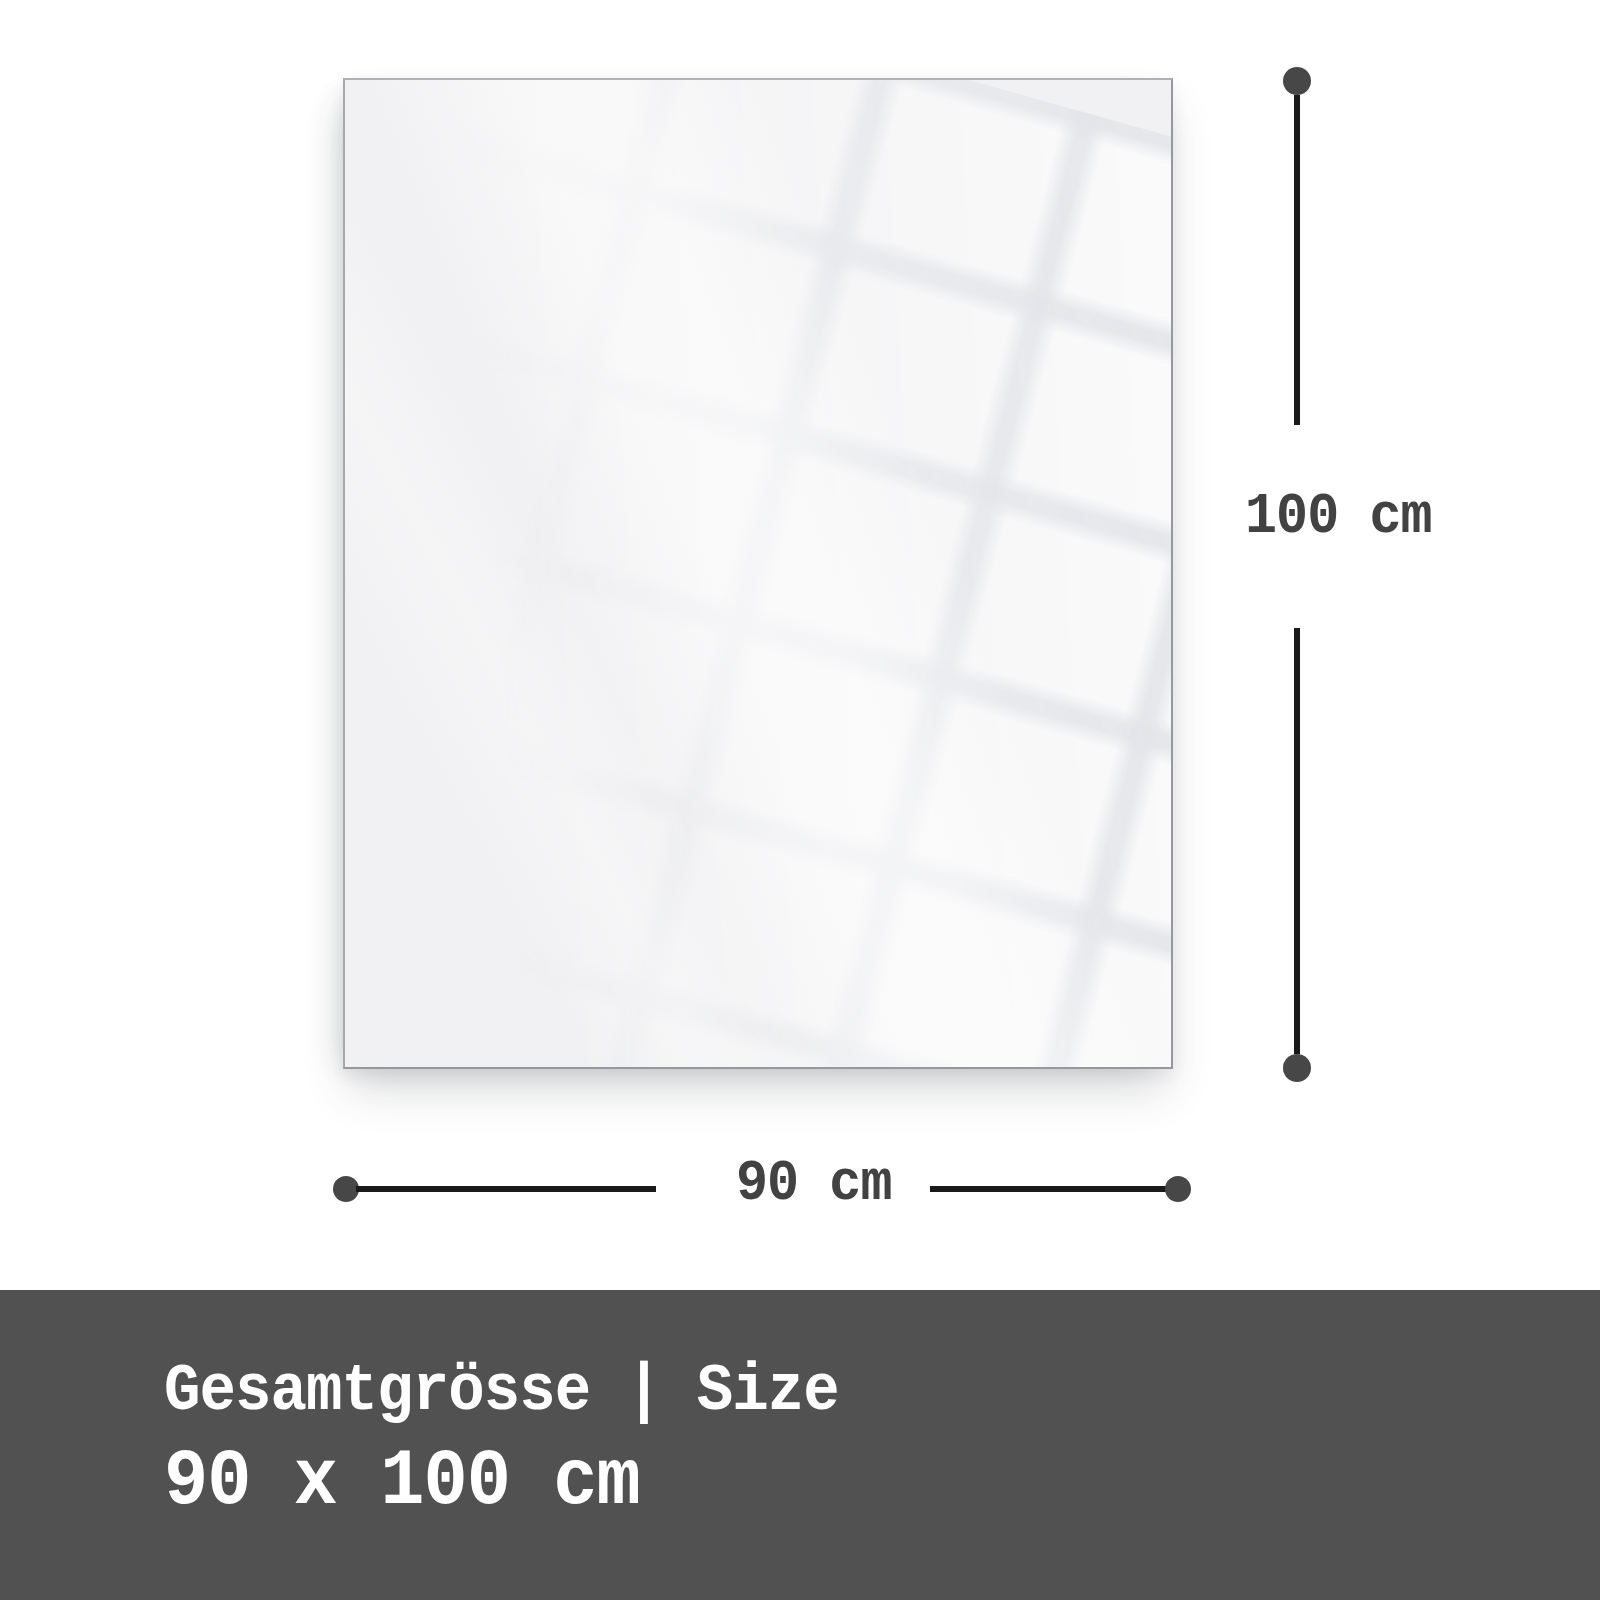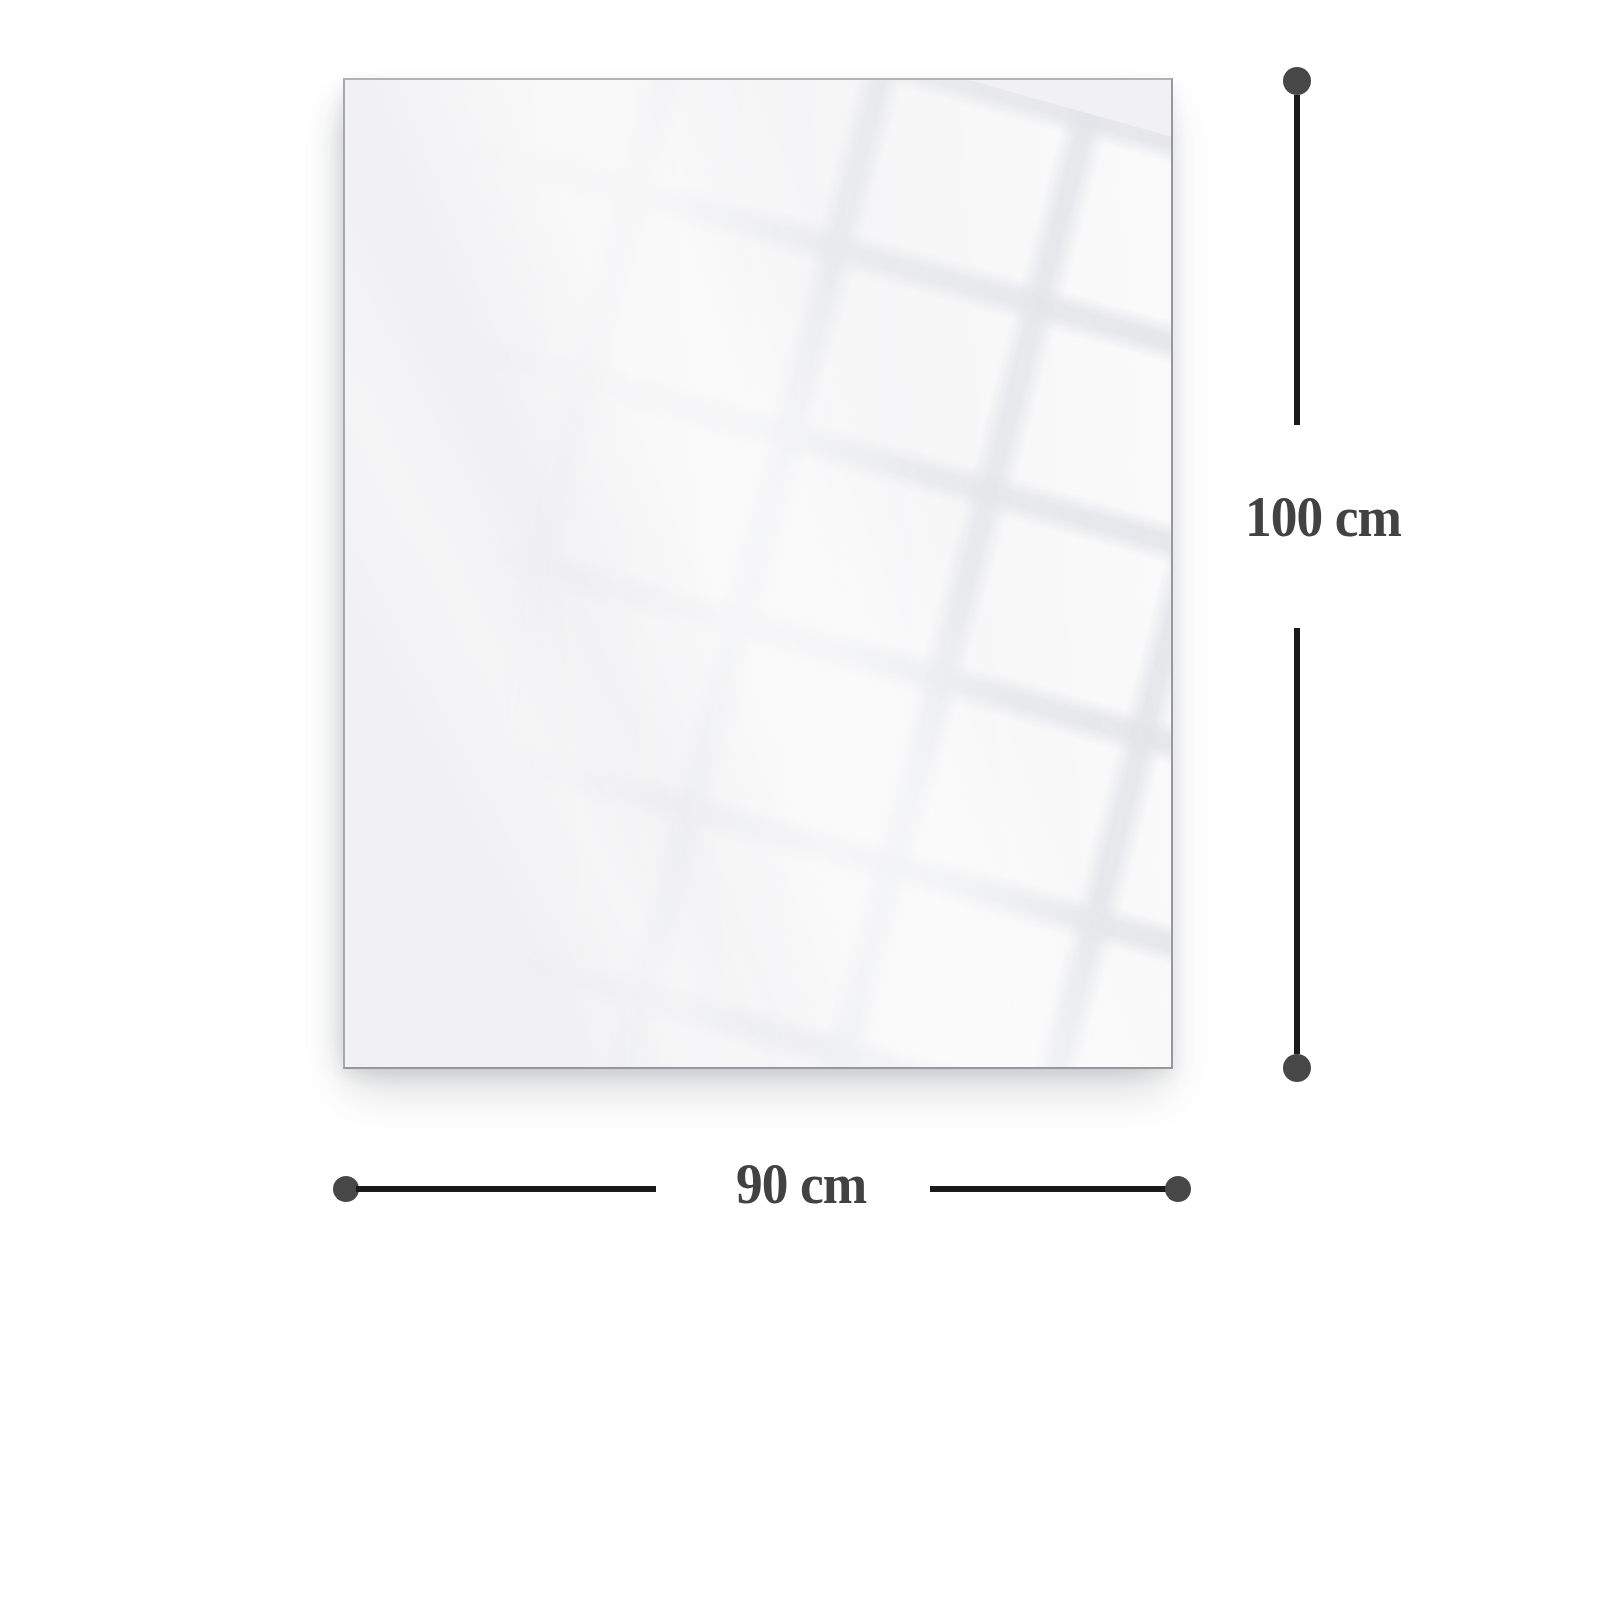--- a/index.html
+++ b/index.html
@@ -6,21 +6,21 @@
     margin: 0;
     padding: 0;
     background: #ffffff;
   }
   .stage {
     position: relative;
     width: 1600px;
     height: 1600px;
     background: #ffffff;
     overflow: hidden;
-    font-family: Liberation Serif, serif;
+    font-family: Liberation Mono, monospace;
   }
 
   
   .panel {
     position: absolute;
     left: 343px;
     top: 78px;
     width: 830px;
     height: 991px;
     box-sizing: border-box;
@@ -158,14 +158,18 @@
   <div class="dim-label v-label">100 cm</div>
   <div class="dim-line v-seg-2"></div>
   <div class="dot v-dot-bottom"></div>
 
   <div class="dot h-dot-left"></div>
   <div class="dim-line h-seg-1"></div>
   <div class="dim-label h-label">90 cm</div>
   <div class="dim-line h-seg-2"></div>
   <div class="dot h-dot-right"></div>
 
+  <div class="banner">
+    <div class="banner-title">Gesamtgrösse | Size</div>
+    <div class="banner-value">90 x 100 cm</div>
+  </div>
 
 </div>
 
 </body></html>

